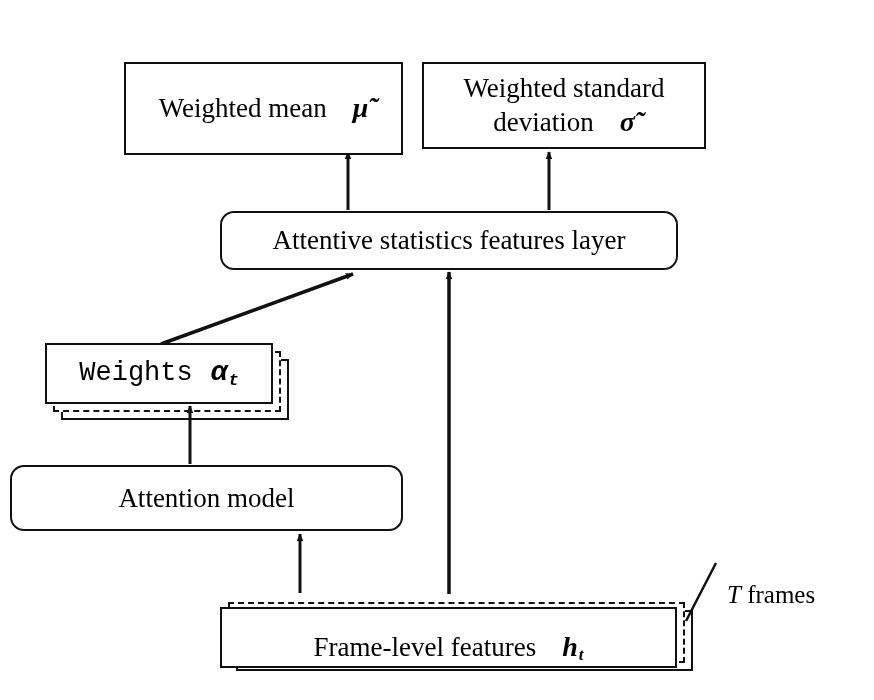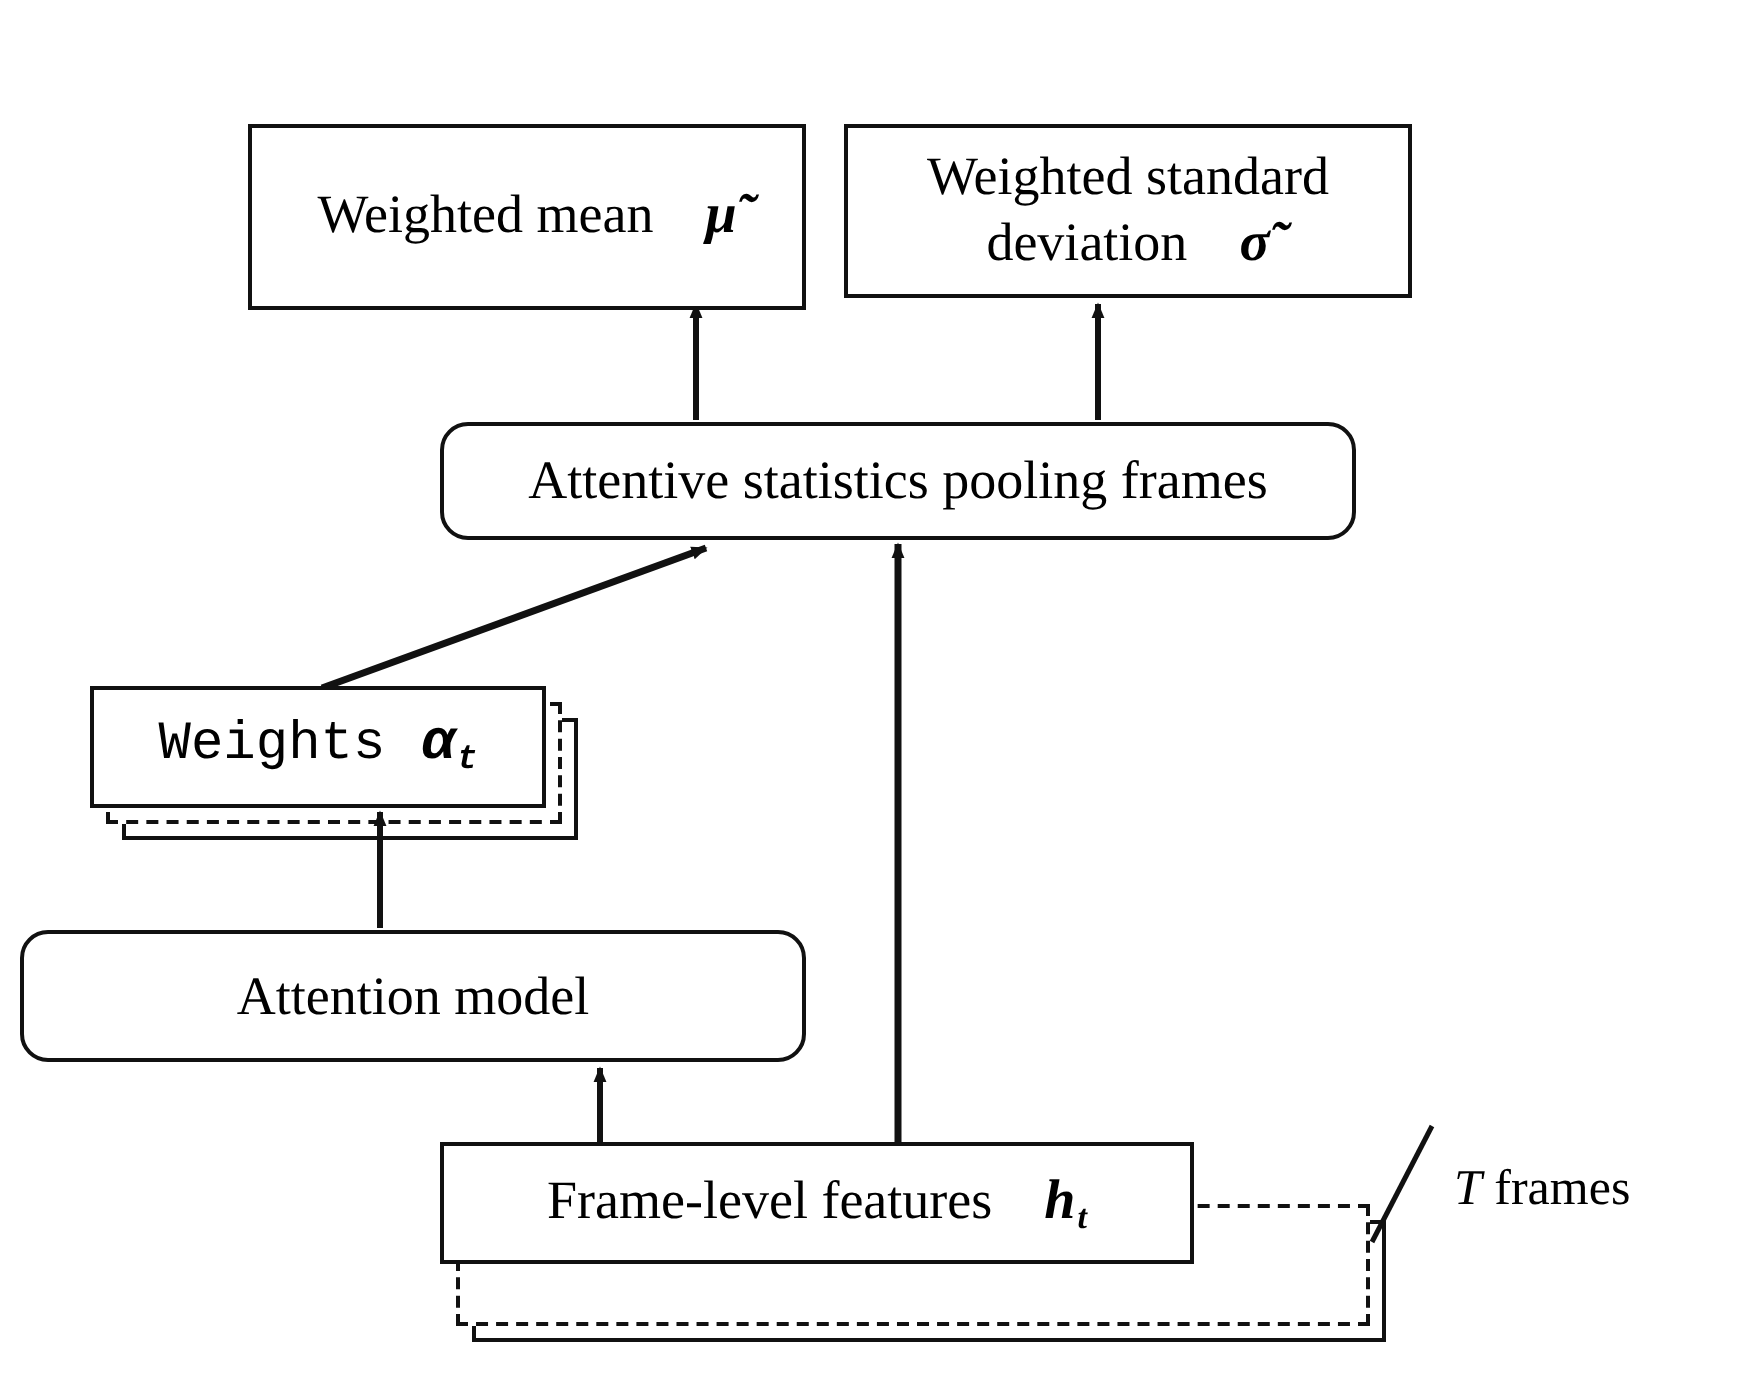--- a/index.html
+++ b/index.html
@@ -129,34 +129,34 @@
 
   <div class="node t-main" style="left:124px; top:62px; width:279px; height:93px;">
     <span class="label"><span>Weighted mean</span><span class="gap"></span><span class="sym">μ̃</span></span>
   </div>
 
   <div class="node t-main" style="left:422px; top:62px; width:284px; height:87px;font-family:Liberation Serif, serif;">
     <span class="label"><span>Weighted standard</span><br><span>deviation</span><span class="gap"></span><span class="sym">σ̃</span></span>
   </div>
 
   <div class="node rounded t-pool" style="left:220px; top:211px; width:458px; height:59px;">
-    <span class="label">Attentive statistics pooling frames</span>
+    <span class="label">Attentive statistics features layer</span>
   </div>
 
   <div class="stack-layer stack-solid" style="left:61px; top:359px; width:228px; height:61px;"></div>
   <div class="stack-layer stack-dashed" style="left:53px; top:351px; width:228px; height:61px;"></div>
   <div class="node t-main" style="left:45px; top:343px; width:228px; height:61px;font-family:Liberation Mono, monospace;">
     <span class="label"><span>Weights</span><span class="gap-sm"></span><span class="sym">α</span><span class="sym-sub">t</span></span>
   </div>
 
   <div class="node rounded t-main" style="left:10px; top:465px; width:393px; height:66px;">
     <span class="label">Attention model</span>
   </div>
 
   <div class="stack-layer stack-solid" style="left:236px; top:610px; width:457px; height:61px;"></div>
   <div class="stack-layer stack-dashed" style="left:228px; top:602px; width:457px; height:61px;"></div>
-  <div class="node t-main" style="left:220px; top:571px; width:377px; height:61px;">
+  <div class="node t-main" style="left:220px; top:607px; width:457px; height:61px;align-items:flex-end;">
     <span class="label"><span>Frame-level features</span><span class="gap"></span><span class="sym">h</span><span class="sym-sub">t</span></span>
   </div>
 
   <div class="annot" style="left:727px; top:561px;margin-top:20px;"><span class="ital">T</span><span> frames</span></div>
 
 </div>
 
 </body></html>

